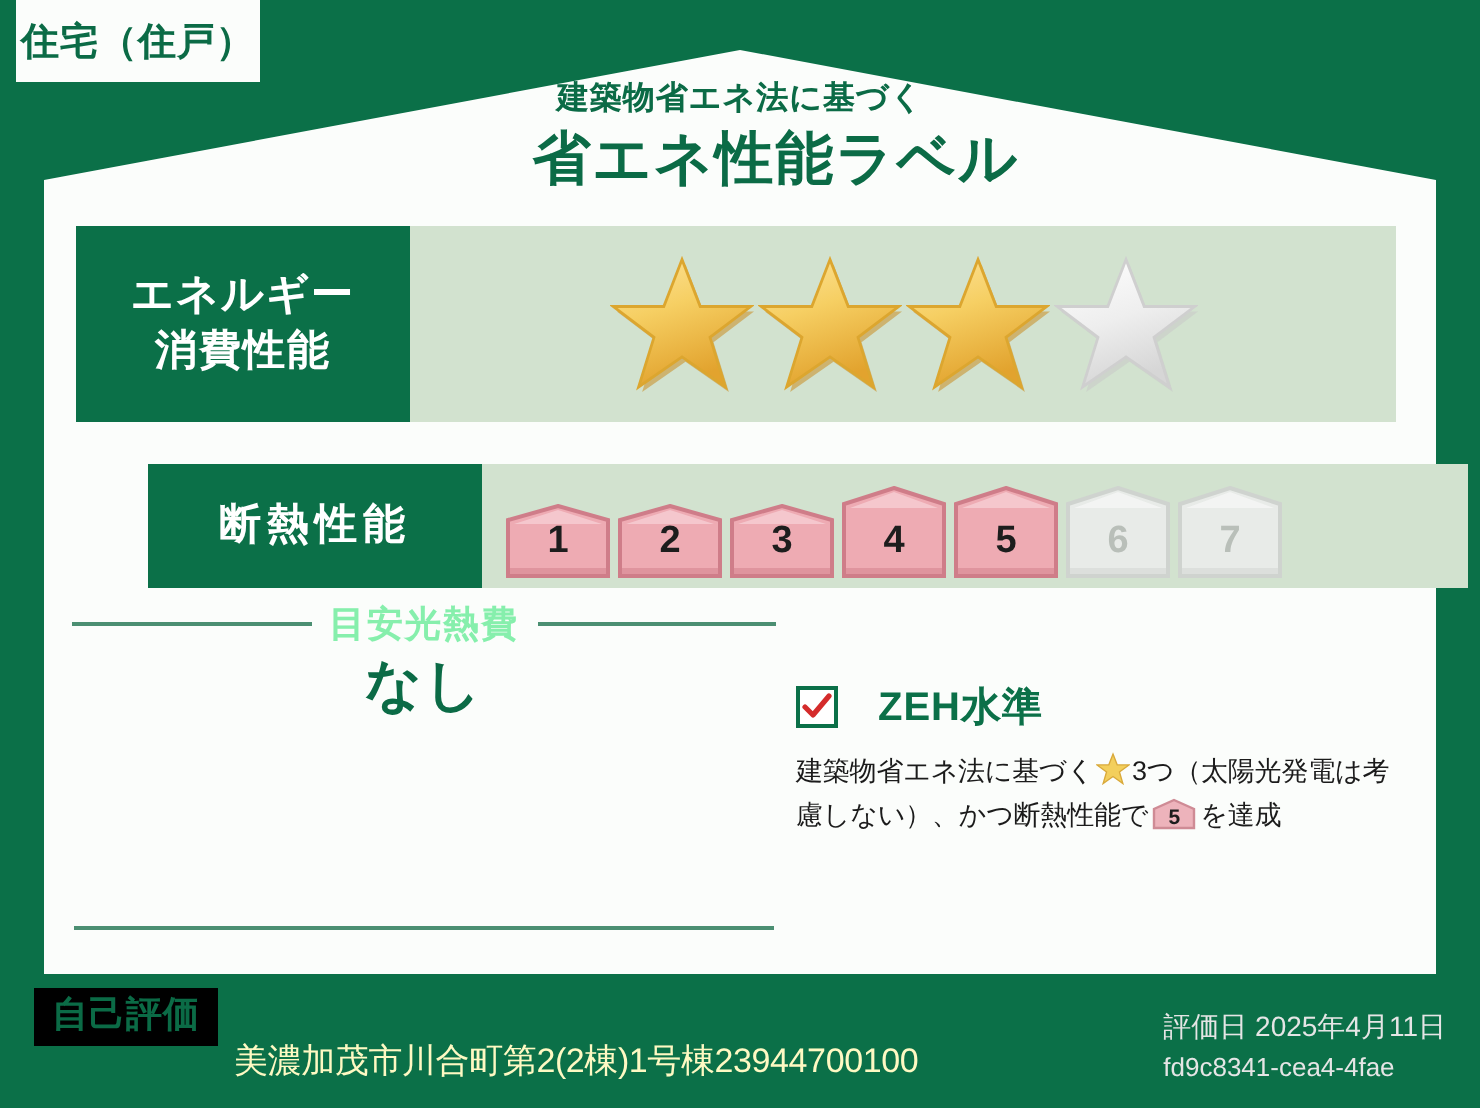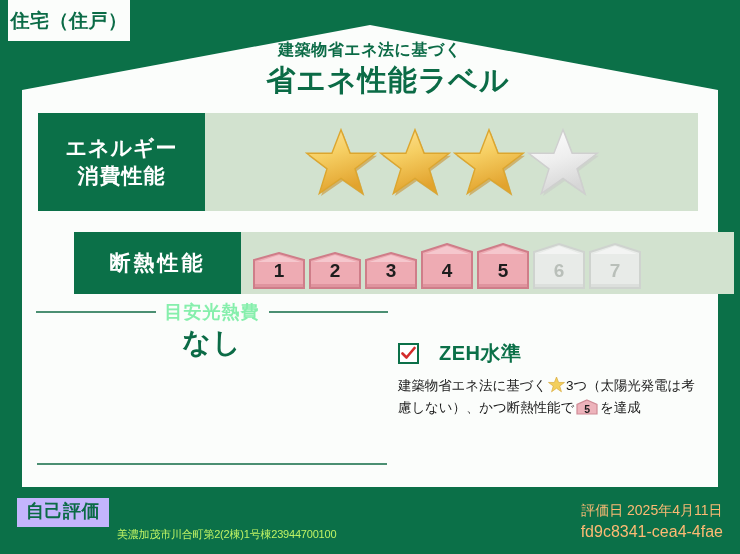--- a/index.html
+++ b/index.html
@@ -242,44 +242,44 @@
   
   .footer-left {
     position: absolute;
     left: 17px;
     bottom: 12px;
     display: flex;
     align-items: center;
     gap: 8px;
   }
   .self-eval {
-    background: #c4b5fd;
+    background: #000000;
     color: #0b6b46;
     font-weight: bold;
     font-size: 18px;
     padding: 4px 9px 5px 9px;
     letter-spacing: 0.5px;
     line-height: 1.1;
   }
   .addr {
-    color: #bef264;
-    font-size: 11px;
+    color: #fef9c3;
+    font-size: 17px;
     letter-spacing: -0.2px;
     white-space: nowrap;
     margin-top: 44px;
   }
   .footer-right {
     position: absolute;
     right: 17px;
     bottom: 13px;
-    text-align: center;
-    color: #fdba74;
+    text-align: left;
+    color: #e5e5e5;
   }
   .eval-date { font-size: 14px; letter-spacing: 0px; }
-  .eval-id { font-size: 16px; margin-top: 3px; letter-spacing: 0px; }
+  .eval-id { font-size: 13px; margin-top: 3px; letter-spacing: 0px; }
 </style>
 </head>
 <body>
 
 <div id="label-root">
 
   <svg class="house-body" viewBox="0 0 740 554" width="740" height="554" aria-hidden="true">
     <polygon points="370,25 718,90 718,487 22,487 22,90" fill="#fbfdfb"></polygon>
   </svg>
 

